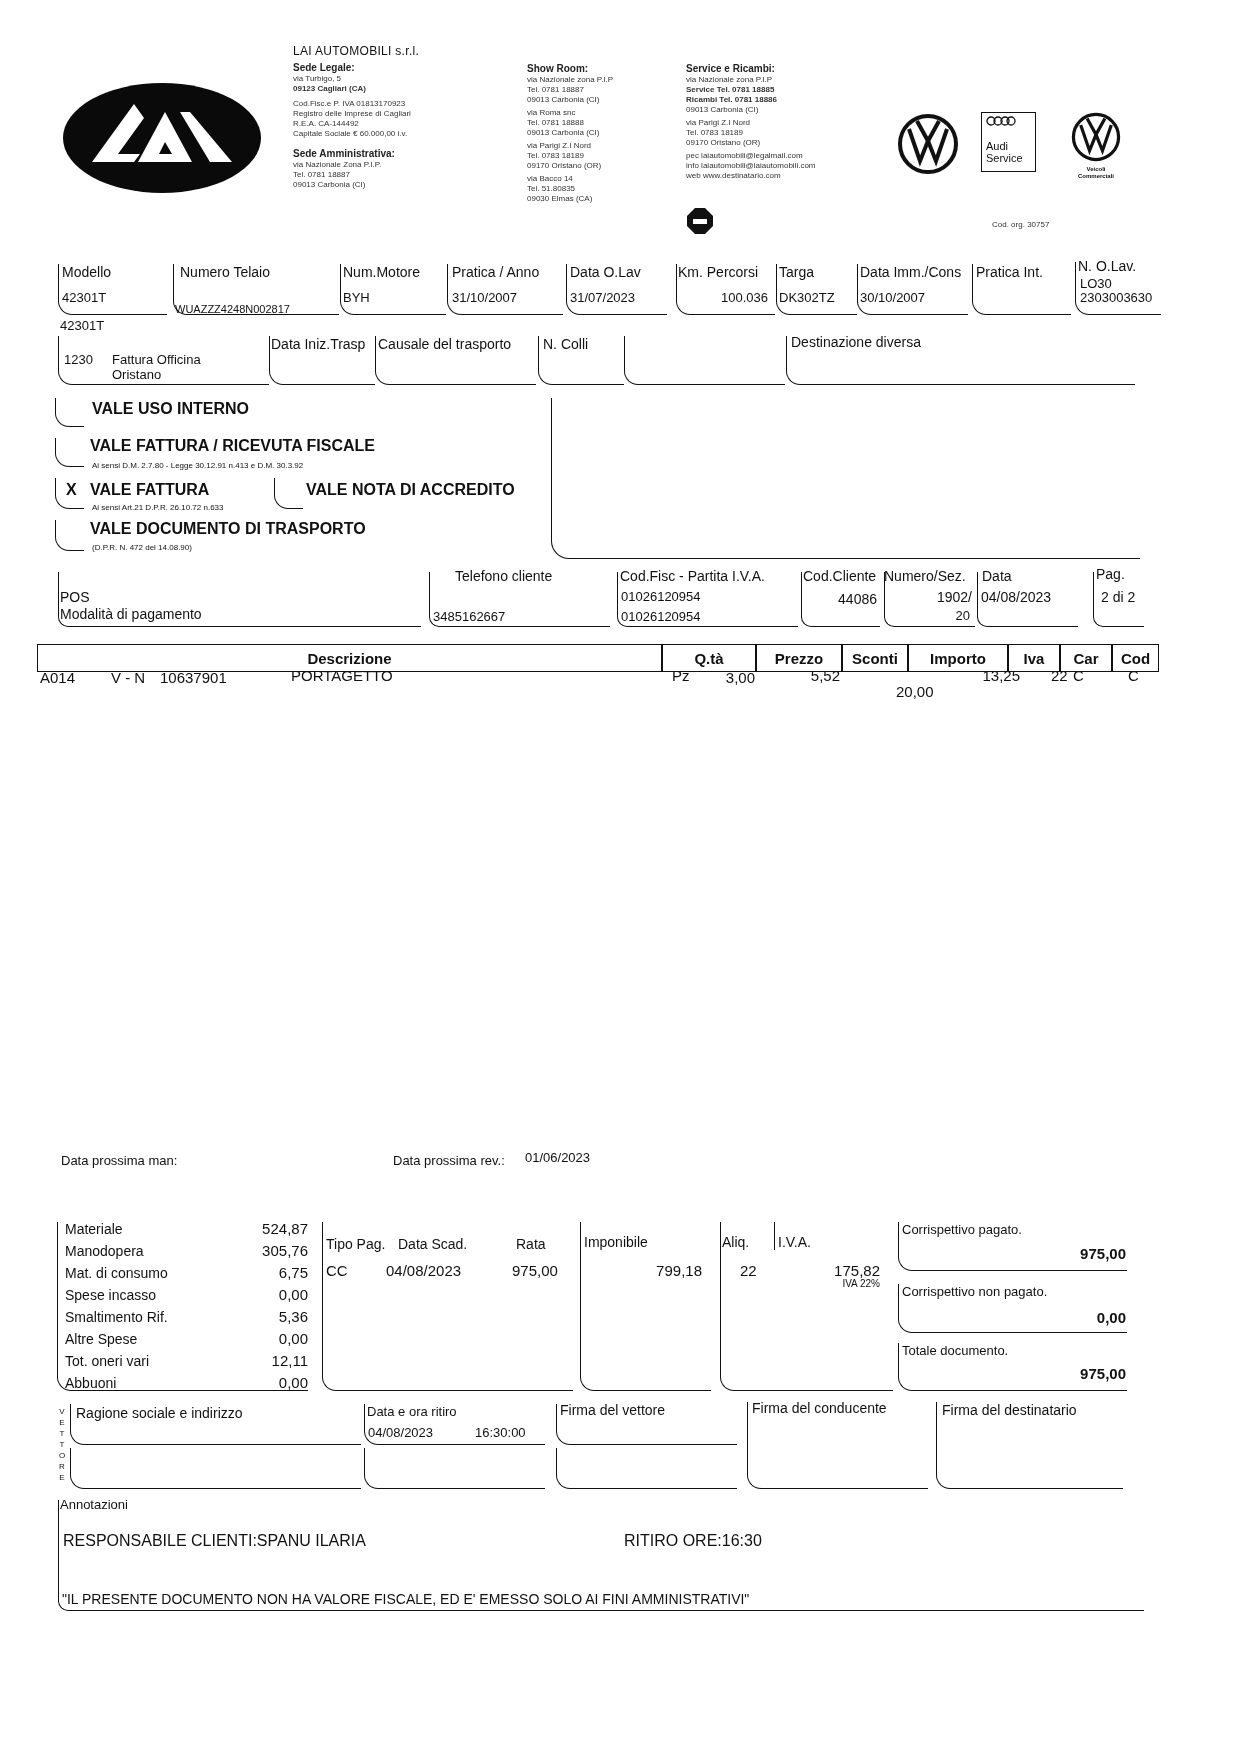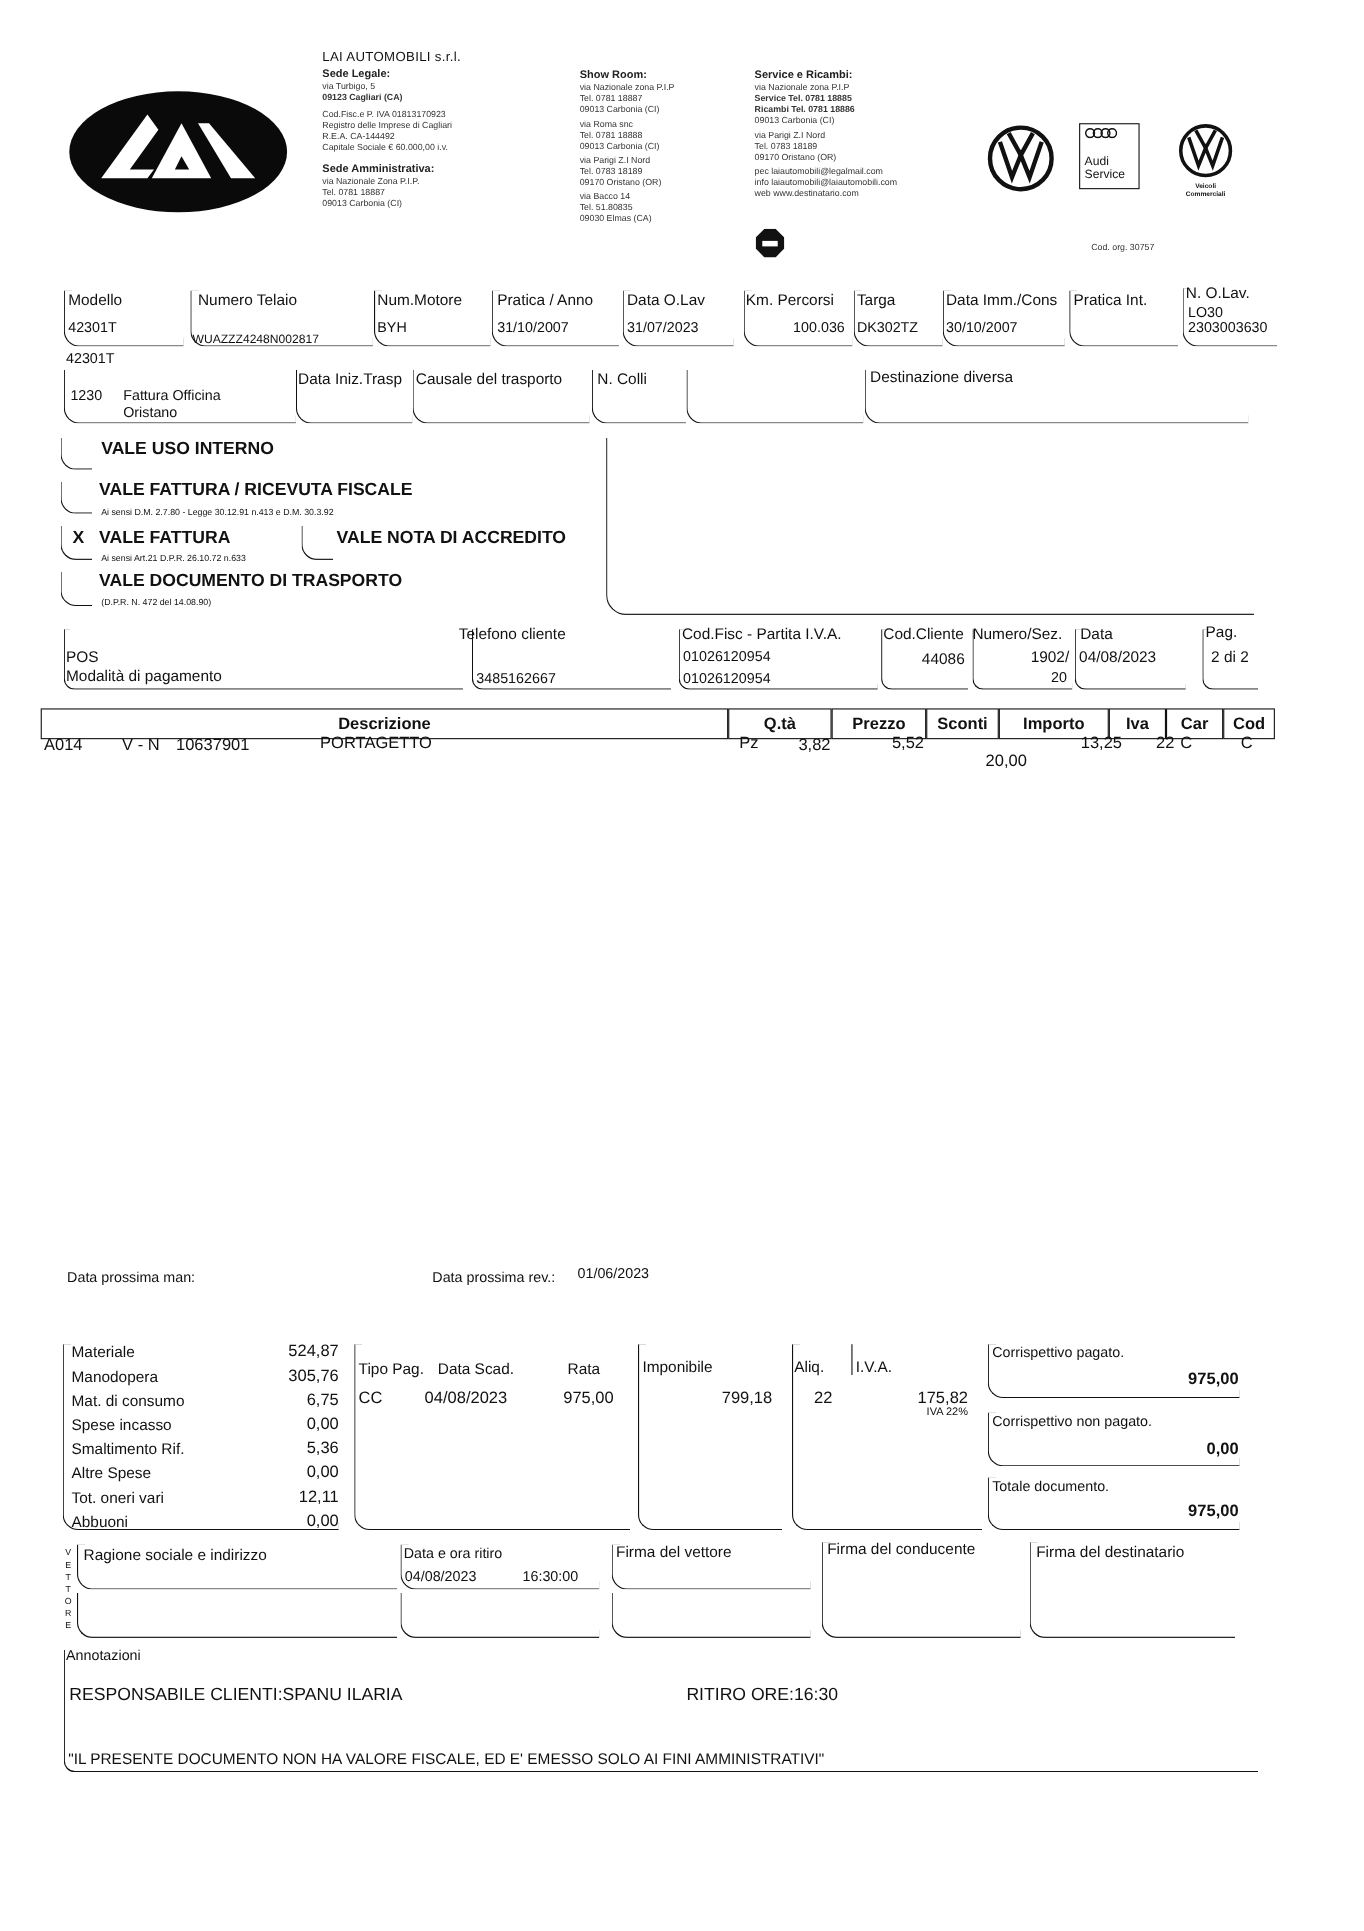--- a/index.html
+++ b/index.html
@@ -186,21 +186,21 @@
 <div class="abs big" style="left:90px;top:520px;">VALE DOCUMENTO DI TRASPORTO</div>
 <div class="abs tiny" style="left:92px;top:543px;">(D.P.R. N. 472 del 14.08.90)</div>
 
 <div class="box" style="left:551px;top:398px;width:588px;height:160px;border-bottom-left-radius:18px;"></div>
 
 <div class="box" style="left:58px;top:572px;width:362px;height:54px;border-bottom-left-radius:10px;"></div>
 <div class="abs lbl" style="left:60px;top:584px;margin-top:22px;">Modalità di pagamento</div>
 <div class="abs lbl" style="left:60px;top:589px;">POS</div>
 
 <div class="box" style="left:429px;top:572px;width:180px;height:54px;border-bottom-left-radius:10px;"></div>
-<div class="abs lbl" style="left:417px;top:568px;">Telefono cliente</div>
+<div class="abs lbl" style="left:455px;top:568px;">Telefono cliente</div>
 <div class="abs val" style="left:433px;top:609px;">3485162667</div>
 
 <div class="box" style="left:617px;top:572px;width:180px;height:54px;border-bottom-left-radius:10px;"></div>
 <div class="abs lbl" style="left:620px;top:568px;">Cod.Fisc - Partita I.V.A.</div>
 <div class="abs val" style="left:621px;top:589px;">01026120954</div>
 <div class="abs val" style="left:621px;top:609px;">01026120954</div>
 
 <div class="box" style="left:801px;top:572px;width:78px;height:54px;border-bottom-left-radius:10px;"></div>
 <div class="abs lbl" style="left:803px;top:568px;">Cod.Cliente</div>
 <div class="abs lbl r" style="left:801px;top:591px;width:76px;">44086</div>
@@ -226,21 +226,21 @@
 <div class="th" style="left:1008px;width:50px;">Iva</div>
 <div class="th" style="left:1060px;width:50px;">Car</div>
 <div class="th" style="left:1112px;width:45px;">Cod</div>
 
 <div class="abs" style="left:0;top:666px;width:1240px;height:24px;font-size:15px;">
   <span class="abs" style="left:40px;top:3px;">A014</span>
   <span class="abs" style="left:111px;top:3px;">V - N</span>
   <span class="abs" style="left:160px;top:3px;">10637901</span>
   <span class="abs" style="left:291px;top:1px;">PORTAGETTO</span>
   <span class="abs" style="left:672px;top:1px;">Pz</span>
-  <span class="abs r" style="left:700px;top:3px;width:55px;">3,82</span>
+  <span class="abs r" style="left:700px;top:3px;width:55px;">3,00</span>
   <span class="abs r" style="left:780px;top:1px;width:60px;">5,52</span>
   <span class="abs" style="left:896px;top:1px;margin-top:16px;">20,00</span>
   <span class="abs r" style="left:960px;top:1px;width:60px;">13,25</span>
   <span class="abs" style="left:1051px;top:1px;">22</span>
   <span class="abs" style="left:1073px;top:1px;">C</span>
   <span class="abs" style="left:1128px;top:1px;">C</span>
 </div>
 
 <div class="abs" style="left:61px;top:1153px;font-size:13px;">Data prossima man:</div>
 <div class="abs" style="left:393px;top:1153px;font-size:13px;">Data prossima rev.:</div>

